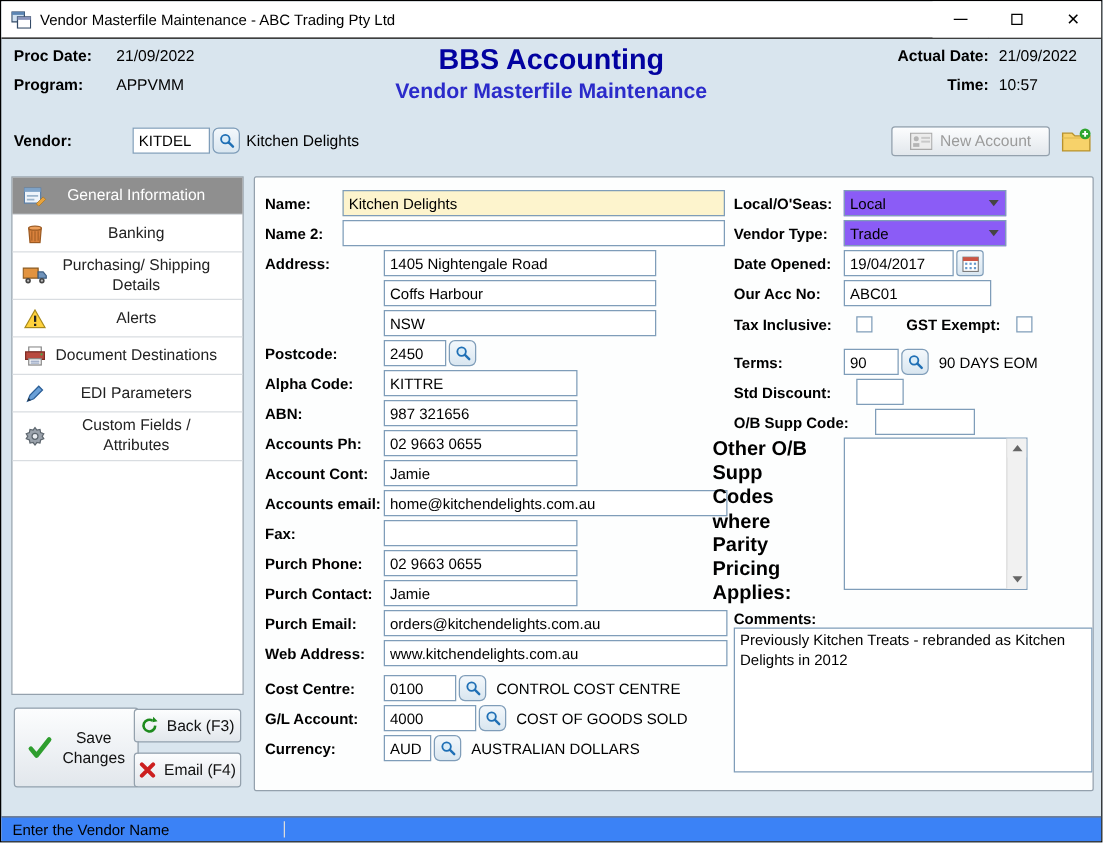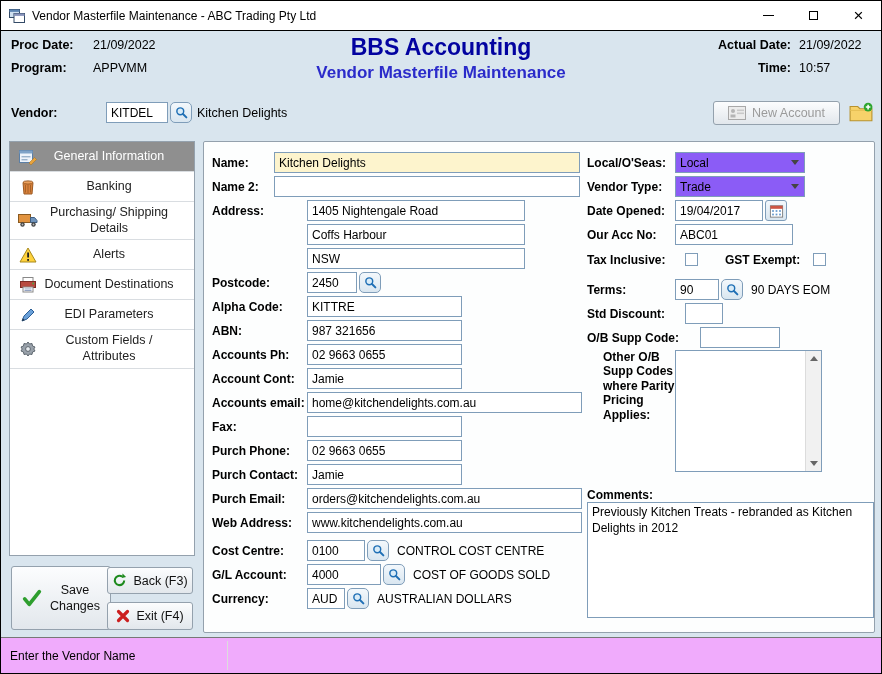--- a/index.html
+++ b/index.html
@@ -57,34 +57,34 @@
   .flabel { font-weight:bold; font-size:12px; flex-shrink:0; }
   .lw62{width:62px} .lw95{width:95px} .lw88{width:88px} .lw98{width:98px} .lw113{width:113px}
   .namefield { background:var(--focus_field_bg,#fdf4cd); }
   .desc { font-size:12px; margin-left:8px; white-space:nowrap; }
 
   .sel { height:21px; border:1px solid #7f9db9; background:#8b5cf6; display:flex; align-items:center; font-size:12px; padding-left:4px; }
   .selarrow { margin-left:auto; margin-right:5px; width:0; height:0; border:4px solid transparent; border-top:5px solid #444; transform:translateY(2px); }
 
   .cb { width:13px; height:13px; border:1px solid #7f9db9; background:#fff; flex-shrink:0; display:inline-block; }
 
-  .otherob-label { position:absolute; left:399px; top:208px; width:86px; font-weight:bold; font-size:12px; line-height:1.2; }
+  .otherob-label { position:absolute; left:366px; top:208px; width:86px; font-weight:bold; font-size:16px; line-height:1.2; }
   .scrollbox { position:absolute; left:471px; top:208px; width:147px; height:122px; border:1px solid #7f9db9; background:#fff; display:flex; }
   .sb-area { flex:1; font-size:12px; }
   .sb-bar { width:16px; background:#f1f1f1; border-left:1px solid #dcdcdc; display:flex; flex-direction:column; }
   .sb-btn { height:15px; display:flex; align-items:center; justify-content:center; background:#f1f1f1; border:none; }
   .sb-track { flex:1; }
   .tri-up { width:0; height:0; border:4px solid transparent; border-bottom:5px solid #666; transform:translateY(-2px); }
   .tri-down { width:0; height:0; border:4px solid transparent; border-top:5px solid #666; transform:translateY(2px); }
 
   .comments-label { position:absolute; left:383px; top:346px; font-weight:bold; font-size:12px; }
   .comments-area { position:absolute; left:383px; top:360px; width:287px; height:116px; border:1px solid #7f9db9; font-family:inherit; font-size:12px; padding:2px 4px; resize:none; background:#fff; line-height:1.3; }
 
   
-  .statusbar { position:absolute; left:0; right:0; bottom:0; height:36px; background:#f0abfc; border-top:1px solid #777; font-size:12px; display:flex; align-items:center; padding-left:9px; }
+  .statusbar { position:absolute; left:0; right:0; bottom:0; height:20px; background:#3b82f6; border-top:1px solid #777; font-size:12px; display:flex; align-items:center; padding-left:9px; }
   .statusdiv { position:absolute; left:226px; top:3px; bottom:3px; width:1px; background:#dcdcdc; }
 </style>
 </head>
 <body style="--window_bg: #d9e5ee; --brand_title: #0202a0; --brand_subtitle: #2b2bca; --selected_item_bg: #8f8f8f; --focus_field_bg: #fdf4cd; --input_border: #7f9db9;">
 
 <div class="window">
 
   <div class="titlebar">
     <svg width="16" height="14" viewBox="0 0 16 14">
         <rect x="0.5" y="0.5" width="10" height="8" fill="#cfe0f0" stroke="#334a66"></rect>
@@ -238,21 +238,21 @@
     <svg width="15" height="15" viewBox="0 0 16 16">
         <path d="M13 8 a5 5 0 1 1 -2.2-4.2" fill="none" stroke="#1d8a1d" stroke-width="2.2"></path>
         <path d="M11.3 0.4 L10.6 5.2 L15 4.2 Z" fill="#1d8a1d"></path>
       </svg>
     <span>Back (F3)</span>
   </button>
   <button class="btn exitbtn">
     <svg width="14" height="14" viewBox="0 0 14 14">
         <path d="M2.5 2.5 L11.5 11.5 M11.5 2.5 L2.5 11.5" stroke="#cc1f1f" stroke-width="3.2" stroke-linecap="round"></path>
       </svg>
-    <span>Exit (F4)</span>
+    <span>Email (F4)</span>
   </button>
 
   <div class="mainpanel">
 
     <div class="frow lrow" style="top:10px">
       <span class="flabel lw62">Name:</span>
       <input class="tin namefield" style="width: 306px;" value="Kitchen Delights">
     </div>
     <div class="frow lrow" style="top:34px">
       <span class="flabel lw62">Name 2:</span>

